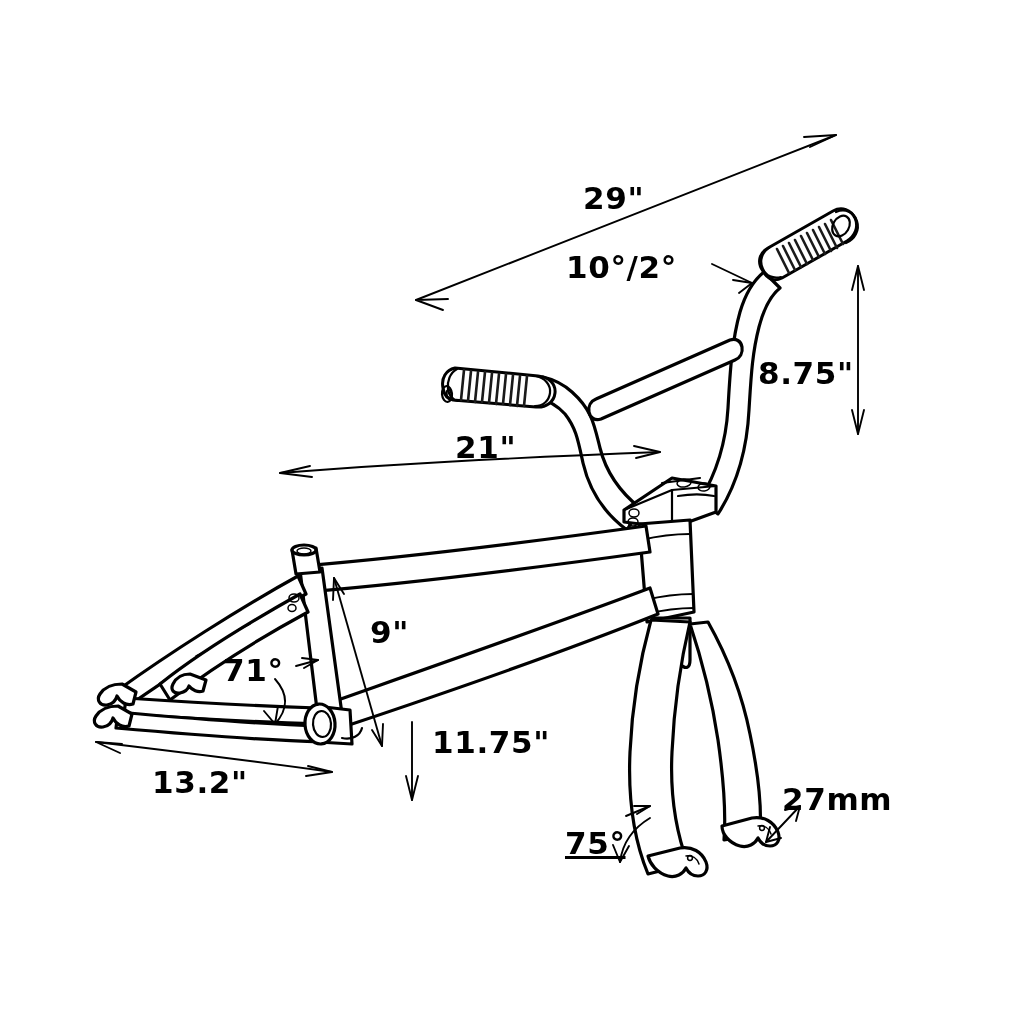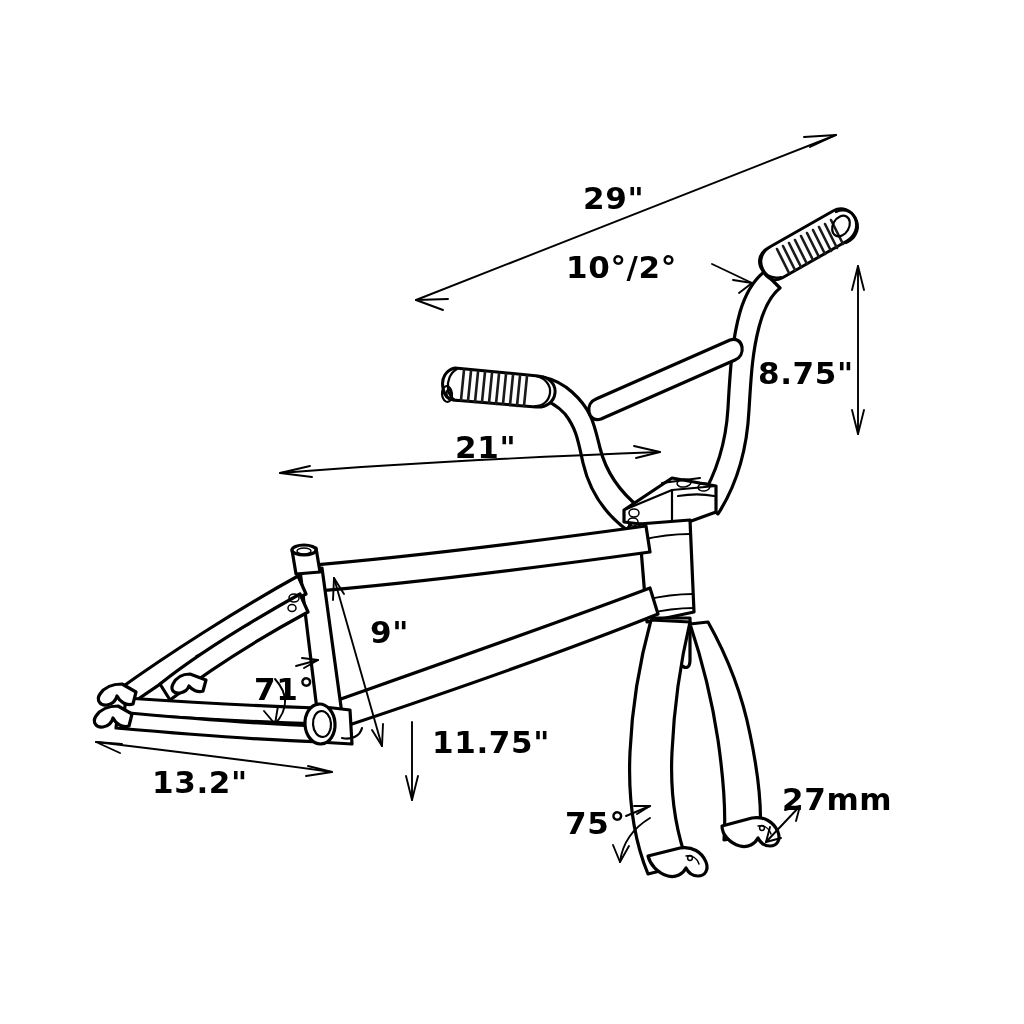--- a/index.html
+++ b/index.html
@@ -389,23 +389,23 @@
   <div class="dim-label" style="left:583px; top:183px; font-size:31px;">29"</div>
 
   <div class="dim-label" style="left:566px; top:252px; font-size:31px;">10°/2°</div>
 
   <div class="dim-label" style="left:758px; top:358px; font-size:31px;">8.75"</div>
 
   <div class="dim-label" style="left:455px; top:432px; font-size:31px;">21"</div>
 
   <div class="dim-label" style="left:370px; top:617px; font-size:31px;">9"</div>
 
-  <div class="dim-label" style="left:254px; top:655px; font-size:31px;margin-top:19px;">71°</div>
+  <div class="dim-label" style="left:223px; top:655px; font-size:31px;">71°</div>
 
   <div class="dim-label" style="left:152px; top:767px; font-size:31px;">13.2"</div>
 
   <div class="dim-label" style="left:432px; top:727px; font-size:31px;">11.75"</div>
 
-  <div class="dim-label" style="left:565px; top:808px; font-size:31px;">75°</div>
+  <div class="dim-label" style="left:565px; top:828px; font-size:31px;text-decoration:underline;">75°</div>
 
   <div class="dim-label" style="left:782px; top:784px; font-size:31px;">27mm</div>
 
 </div>
 
 </body></html>

